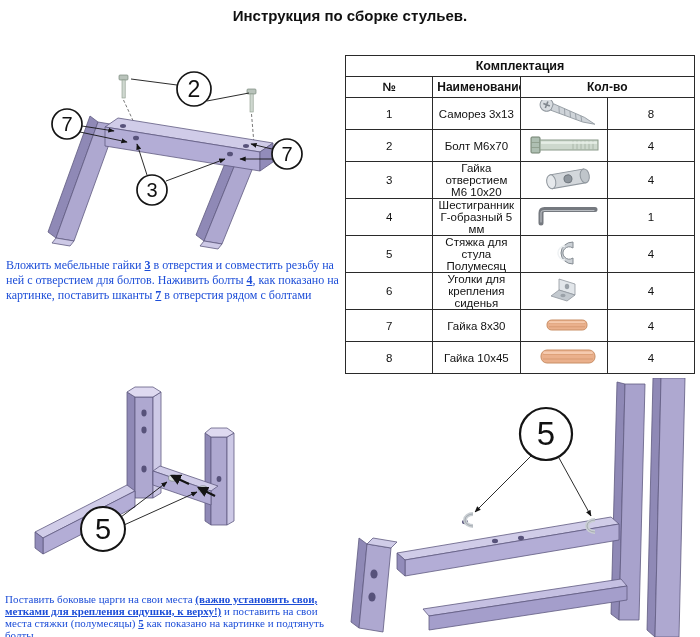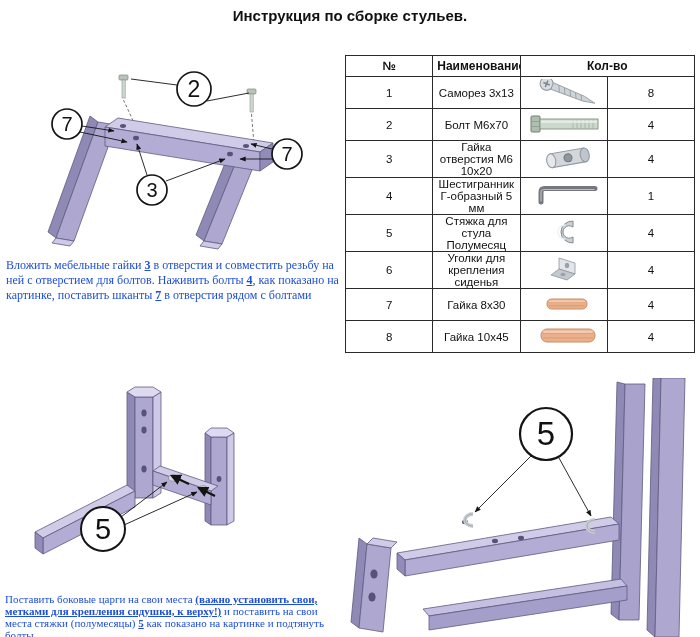--- a/index.html
+++ b/index.html
@@ -89,20 +89,23 @@
       <line x1="262" y1="89" x2="230" y2="89" class="ldr" marker-end="url(#arrA)"></line>
       <circle cx="277" cy="84" r="15" stroke-width="1.7"></circle>
       <text x="277" y="91" text-anchor="middle" font-size="20">7</text>
     </g>
   </svg>
 
   <p class="para para1"><span>Вложить мебельные гайки </span><span class="ref">3</span><span> в отверстия и совместить резьбу на ней с отверстием для болтов. Наживить болты </span><span class="ref">4</span><span>, как показано на картинке, поставить шканты </span><span class="ref">7</span><span> в отверстия рядом с болтами</span></p>
 
   <table class="parts-table">
     <tbody>
+        <tr>
+      <td colspan="4" class="tbl-title">Комплектация</td>
+    </tr>
     <tr class="head">
       <td>№</td>
       <td>Наименование</td>
       <td colspan="2">Кол-во</td>
     </tr>
 
     <tr>
       <td class="c-num">1</td>
       <td class="c-name">Саморез 3х13</td>
       <td class="c-icon">
@@ -128,21 +131,21 @@
           <rect x="15" y="8" width="58" height="10" fill="#cdd8cd" stroke="#8a9a89"></rect>
           <path d="M48 8v10 M52 8v10 M56 8v10 M60 8v10 M64 8v10 M68 8v10" stroke="#a7b4a6" stroke-width="0.9" fill="none"></path>
           <rect x="16" y="9.5" width="56" height="2.4" fill="#e9f0e9" opacity="0.85"></rect>
         </svg>
       </td>
       <td class="c-qty">4</td>
     </tr>
 
     <tr>
       <td class="c-num">3</td>
-      <td class="c-name">Гайка отверстия М6 10х20</td>
+      <td class="c-name">Гайка отверстием М6 10х20</td>
       <td class="c-icon">
         <svg width="84" height="28" viewBox="0 0 84 28">
           <g transform="rotate(-10 42 14)">
             <rect x="26" y="7" width="34" height="14" fill="#d3d7db" stroke="#8f969d"></rect>
             <ellipse cx="26" cy="14" rx="4.5" ry="7" fill="#e6e9ec" stroke="#8f969d"></ellipse>
             <ellipse cx="60" cy="14" rx="4.5" ry="7" fill="#bfc5ca" stroke="#8f969d"></ellipse>
             <circle cx="43" cy="14" r="4" fill="#8f969d" stroke="#6d747b"></circle>
           </g>
         </svg>
       </td>

